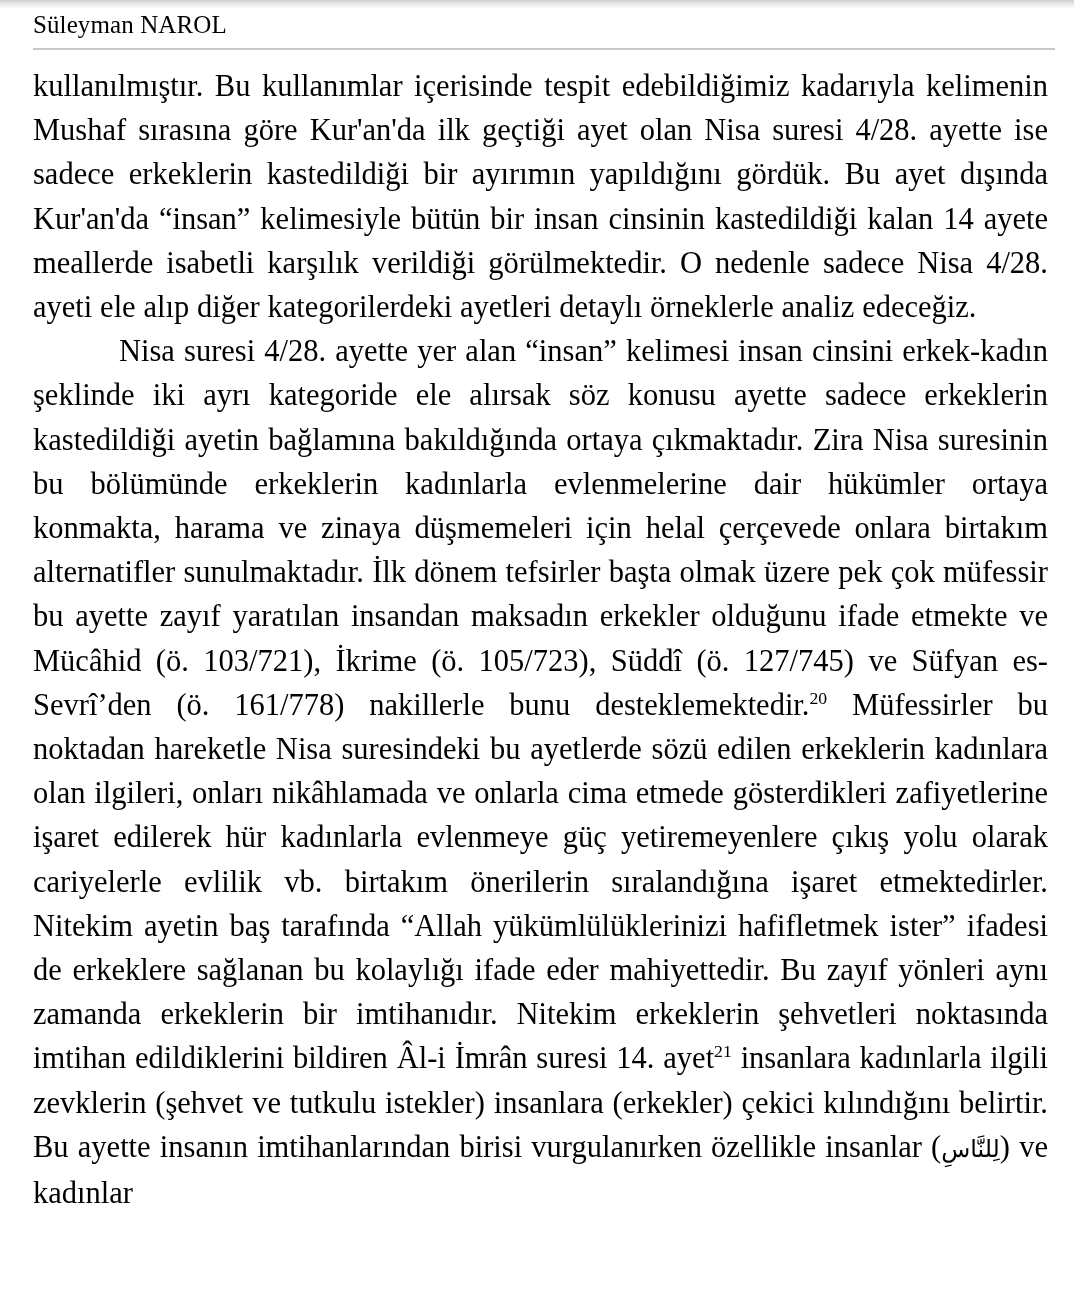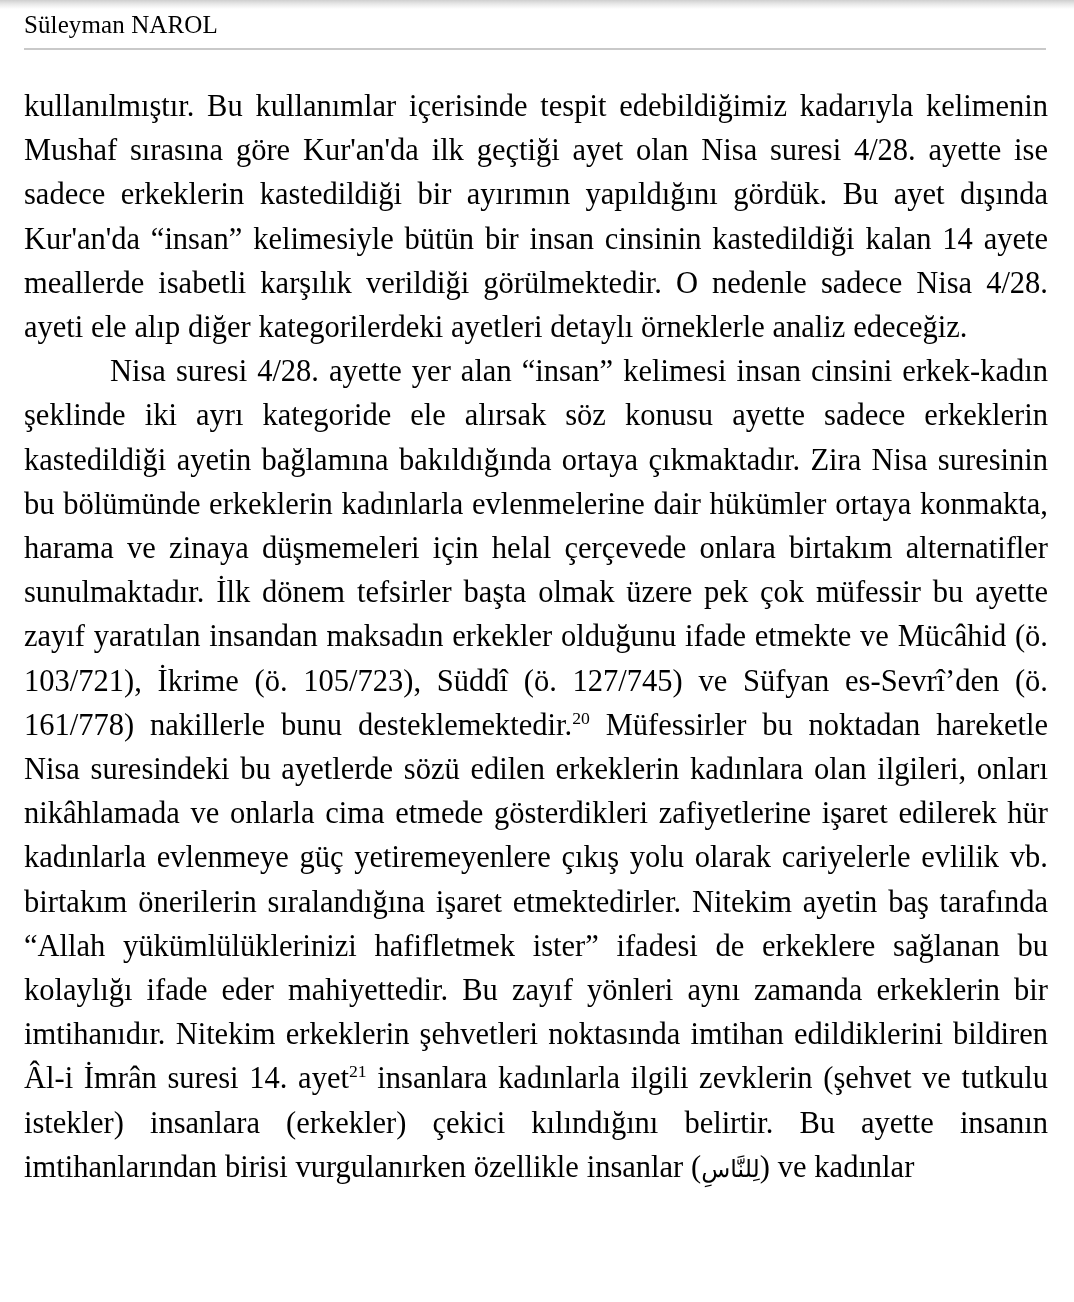--- a/index.html
+++ b/index.html
@@ -22,21 +22,21 @@
     position: absolute;
     top: 0; left: 0;
     width: 1074px;
     height: 9px;
     background: linear-gradient(to bottom, #cfcfcf 0%, #e6e6e6 40%, #ffffff 100%);
     pointer-events: none;
   }
 
   .page {
     position: relative;
-    padding: 0 26px 0 24px;
+    padding: 0 26px 0 33px;
     box-sizing: border-box;
     width: 1074px;
   }
 
   .running-head {
     font-size: 25px;
     line-height: 30px;
     padding-top: 10px;
     letter-spacing: 0.1px;
     white-space: nowrap;
@@ -44,21 +44,21 @@
 
   .head-rule {
     margin-top: 8px;
     margin-bottom: 0;
     height: 2px;
     background: #c9c9c9;
     width: 1022px;
   }
 
   .body-text {
-    margin-top: 34px;
+    margin-top: 14px;
     font-size: 30.5px;
     line-height: 44.2px;
     text-align: justify;
     text-justify: inter-word;
     word-spacing: 0.2px;
     hyphens: manual;
   }
 
   .body-text p {
     margin: 0;

